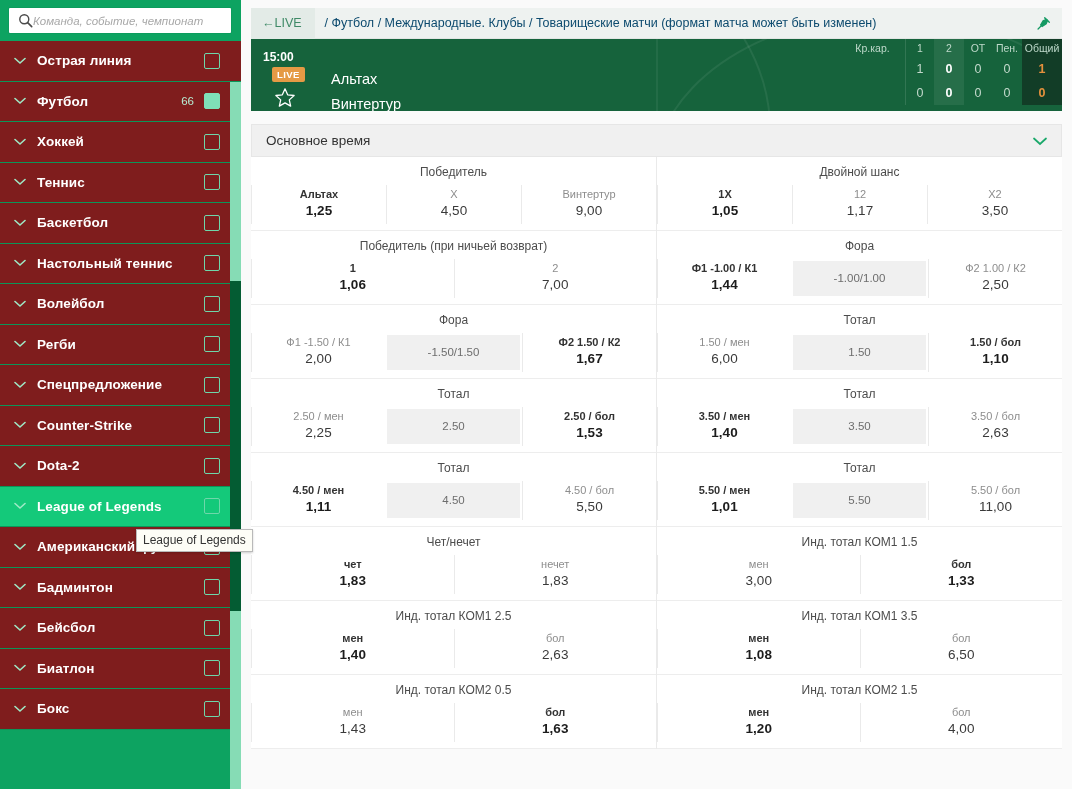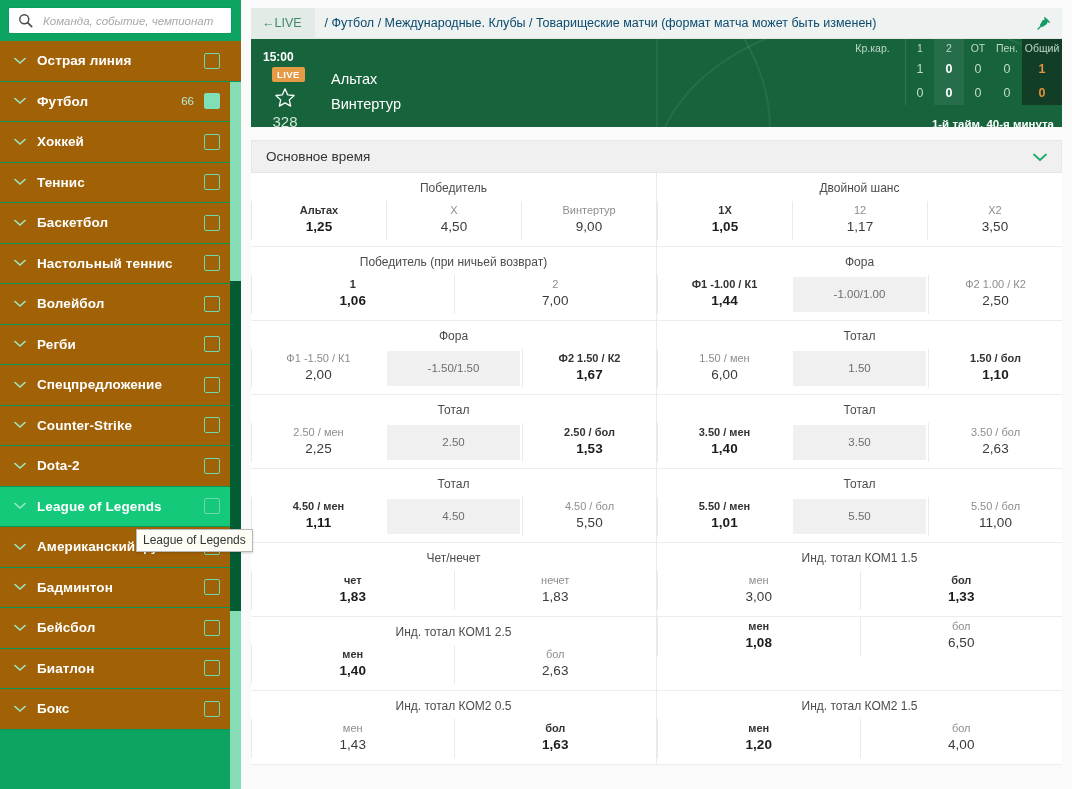--- a/index.html
+++ b/index.html
@@ -27,31 +27,31 @@
   .search-box {
     height: 25px; background: #ffffff; border-radius: 1px;
     display: flex; align-items: center; padding: 0 8px;
     box-shadow: 0 0 0 1px rgba(0,0,0,0.04);
   }
   .search-box .mag { flex: 0 0 16px; height:16px; display:flex; align-items:center; justify-content:center; }
   .search-input {
     border: none; outline: none; flex: 1 1 auto;
     font-family: "Liberation Sans", sans-serif;
     font-size: 11.5px; font-style: italic; color: #7b7b7b;
-    background: transparent; margin-left: 10px;
+    background: transparent; margin-left: 0;
   }
   .search-input::placeholder { color: #a8a8a8; font-style: italic; }
 
   .sports-list { flex: 1 1 auto; position: relative; overflow: hidden; }
   .sport-row {
     height: 40.5px;
     display: flex; align-items: center;
     padding: 0 0 0 13px;
     border-bottom: 1px solid #0b9659;
-    background: #a16207;
+    background: #7f1d1d;
     position: relative;
     cursor: pointer;
   }
   .sport-row.active { background: #14c97a; }
   .chev {
     flex: 0 0 14px; width:14px; height:14px; margin-right: 10px;
     display: flex; align-items: center; justify-content: center;
   }
   .sport-label {
     flex: 1 1 auto;
@@ -112,21 +112,21 @@
     flex: 1 1 auto; font-size: 12.5px; color: #0c4a6e;
     padding-left: 10px; white-space: nowrap; overflow: hidden;
   }
   .pin-btn {
     flex: 0 0 38px; height: 31px; display: flex; align-items: center;
     justify-content: center; cursor: pointer;
   }
 
   
   .match-head {
-    height: 88px; position: relative; overflow: hidden;
+    height: 72px; position: relative; overflow: hidden;
     background: #16633c;
   }
   .pitch-arc {
     position: absolute; border: 2px solid rgba(255,255,255,0.07);
     border-radius: 50%;
   }
   .arc1 { width: 470px; height: 330px; right: -60px; top: -25px; }
   .arc2 { width: 700px; height: 480px; left: -180px; top: -150px; }
   .midline { position:absolute; left: 405px; top:0; bottom:0; width:2px; background: rgba(255,255,255,0.06); }
   .mh-inner { position: relative; z-index: 3; display: flex; height: 96px; }
@@ -663,20 +663,21 @@
                 <div class="o-odd bold">1,40</div>
               </div>
               <div class="outcome">
                 <div class="o-name">бол</div>
                 <div class="o-odd">2,63</div>
               </div>
             </div>
           </div>
           <div class="mkt-sep"></div>
           <div class="market">
+            <div class="market-title">Инд. тотал КОМ1 3.5</div>
             <div class="outcomes">
               <div class="outcome">
                 <div class="o-name dark">мен</div>
                 <div class="o-odd bold">1,08</div>
               </div>
               <div class="outcome">
                 <div class="o-name">бол</div>
                 <div class="o-odd">6,50</div>
               </div>
             </div>

